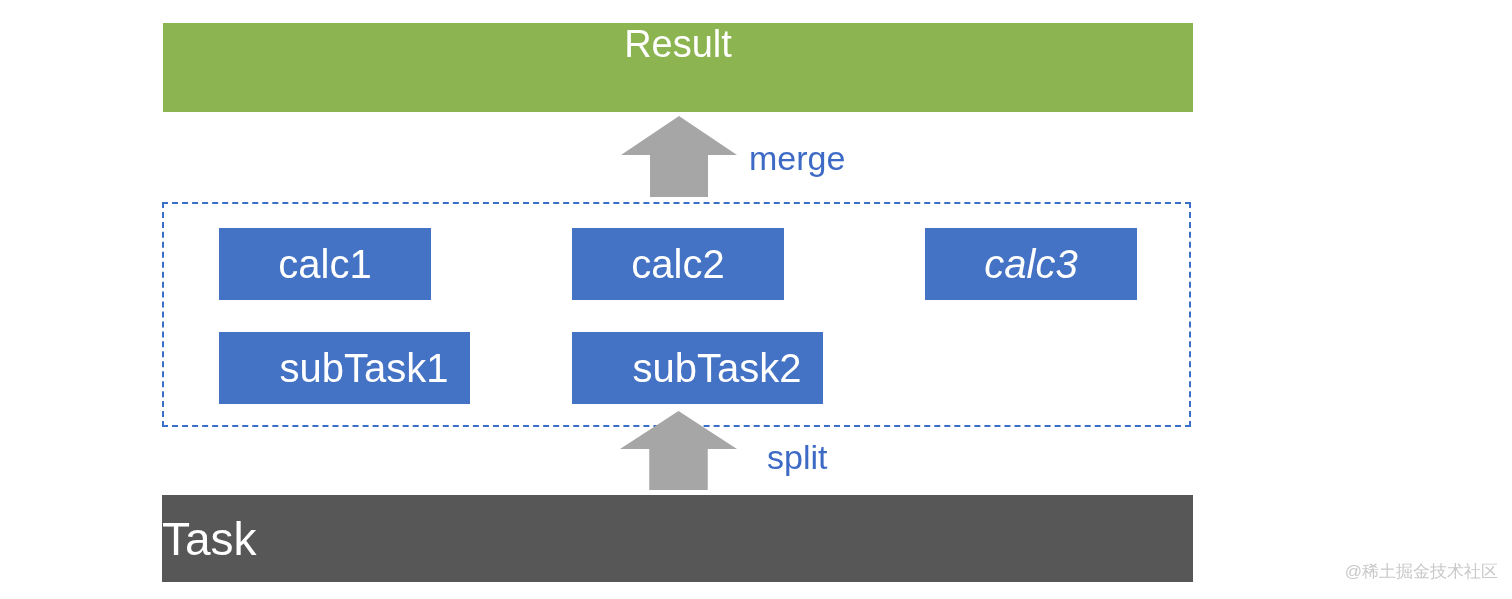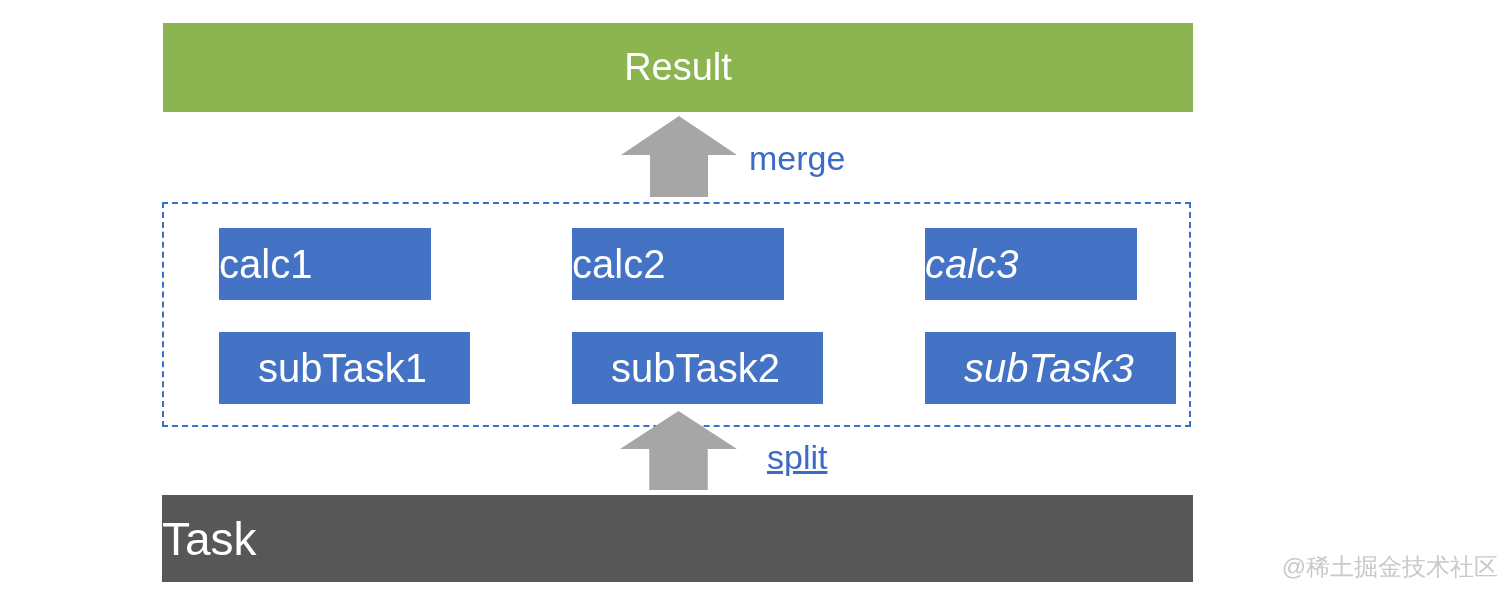--- a/index.html
+++ b/index.html
@@ -9,21 +9,21 @@
     height: 599px;
     background: #ffffff;
     overflow: hidden;
     font-family: "Liberation Sans", sans-serif;
   }
   .result-bar {
     position: absolute;
     left: 163px; top: 23px;
     width: 1030px; height: 89px;
     background: var(--result-bar, #8CB551);
-    display: flex; align-items: center; justify-content: center;
+    display: flex; justify-content: center;
     color: #ffffff; font-size: 38px;
   }
   .task-bar {
     position: absolute;
     left: 162px; top: 495px;
     width: 1031px; height: 87px;
     background: var(--task-bar, #575757);
     display: flex; align-items: center; justify-content: flex-start;
     color: #ffffff; font-size: 46px;
   }
@@ -32,21 +32,21 @@
     left: 162px; top: 202px;
     width: 1029px; height: 225px;
     border: 2px dashed var(--dashed-border, #3A6FC8);
     box-sizing: border-box;
   }
   .node {
     position: absolute;
     width: 212px; height: 72px;
     background: var(--node-box, #4472C4);
     color: #ffffff;
-    display: flex; align-items: center; justify-content: flex-start;
+    display: flex; align-items: center; justify-content: center;
     font-size: 40px;
     z-index: 1;
   }
   .col1 { left: 219px; }
   .col2 { left: 572px; }
   .col3 { left: 925px; font-style: italic; }
   .row1 { top: 228px; }
   .row2 { top: 332px; padding-left: 39px; }
   .arrow-up {
     position: absolute;
@@ -57,26 +57,26 @@
   .merge-arrow { left: 621px; top: 116px; width: 116px; height: 81px; }
   .split-arrow { left: 620px; top: 411px; width: 117px; height: 79px; }
   .flow-label {
     position: absolute;
     color: var(--label-text, #3D6AC5);
     font-size: 34px;
     line-height: 38px;
     z-index: 2;
   }
   .merge-label { left: 749px; top: 139px; }
-  .split-label { left: 767px; top: 438px; text-decoration: underline; }
+  .split-label { left: 767px; top: 438px; }
   .watermark {
     position: absolute;
     right: 14px; bottom: 16px;
     color: var(--watermark, #C9C9C9);
-    font-size: 24px;
+    font-size: 17px;
   }
 </style>
 </head>
 <body>
 
 <div class="canvas">
 
   <div class="result-bar">
     <span>Result</span>
   </div>
@@ -94,23 +94,20 @@
   </div>
   <div class="node col3 row1">
     <span>calc3</span>
   </div>
   <div class="node col1 row2">
     <span>subTask1</span>
   </div>
   <div class="node col2 row2">
     <span>subTask2</span>
   </div>
-  <div class="node col3 row2">
-    <span>subTask3</span>
-  </div>
 
   <div class="arrow-up split-arrow"></div>
   <div class="flow-label split-label">split</div>
 
   <div class="task-bar">
     <span>Task</span>
   </div>
 
   <div class="watermark">@稀土掘金技术社区</div>
 

